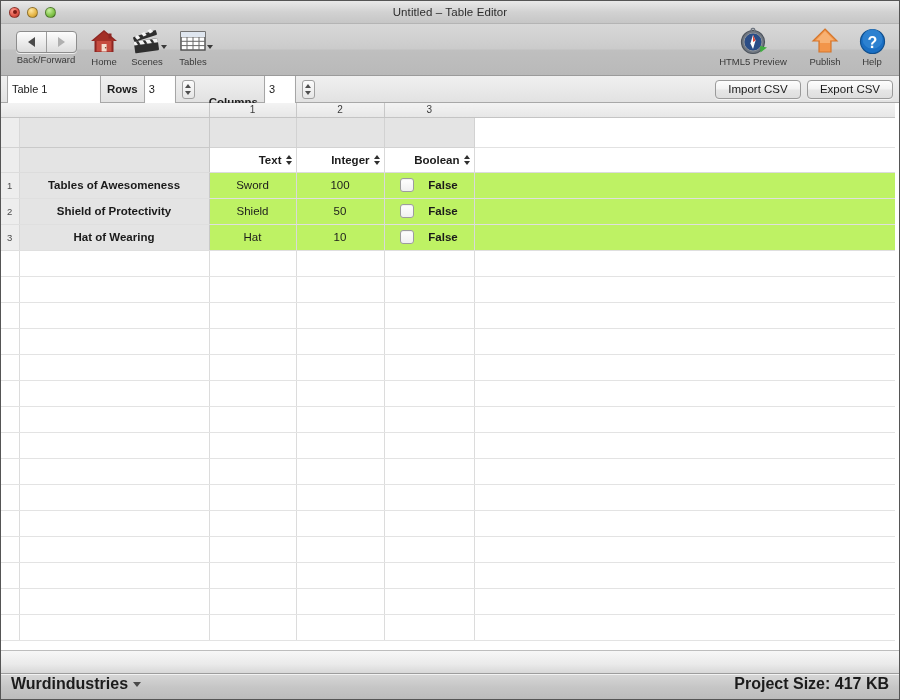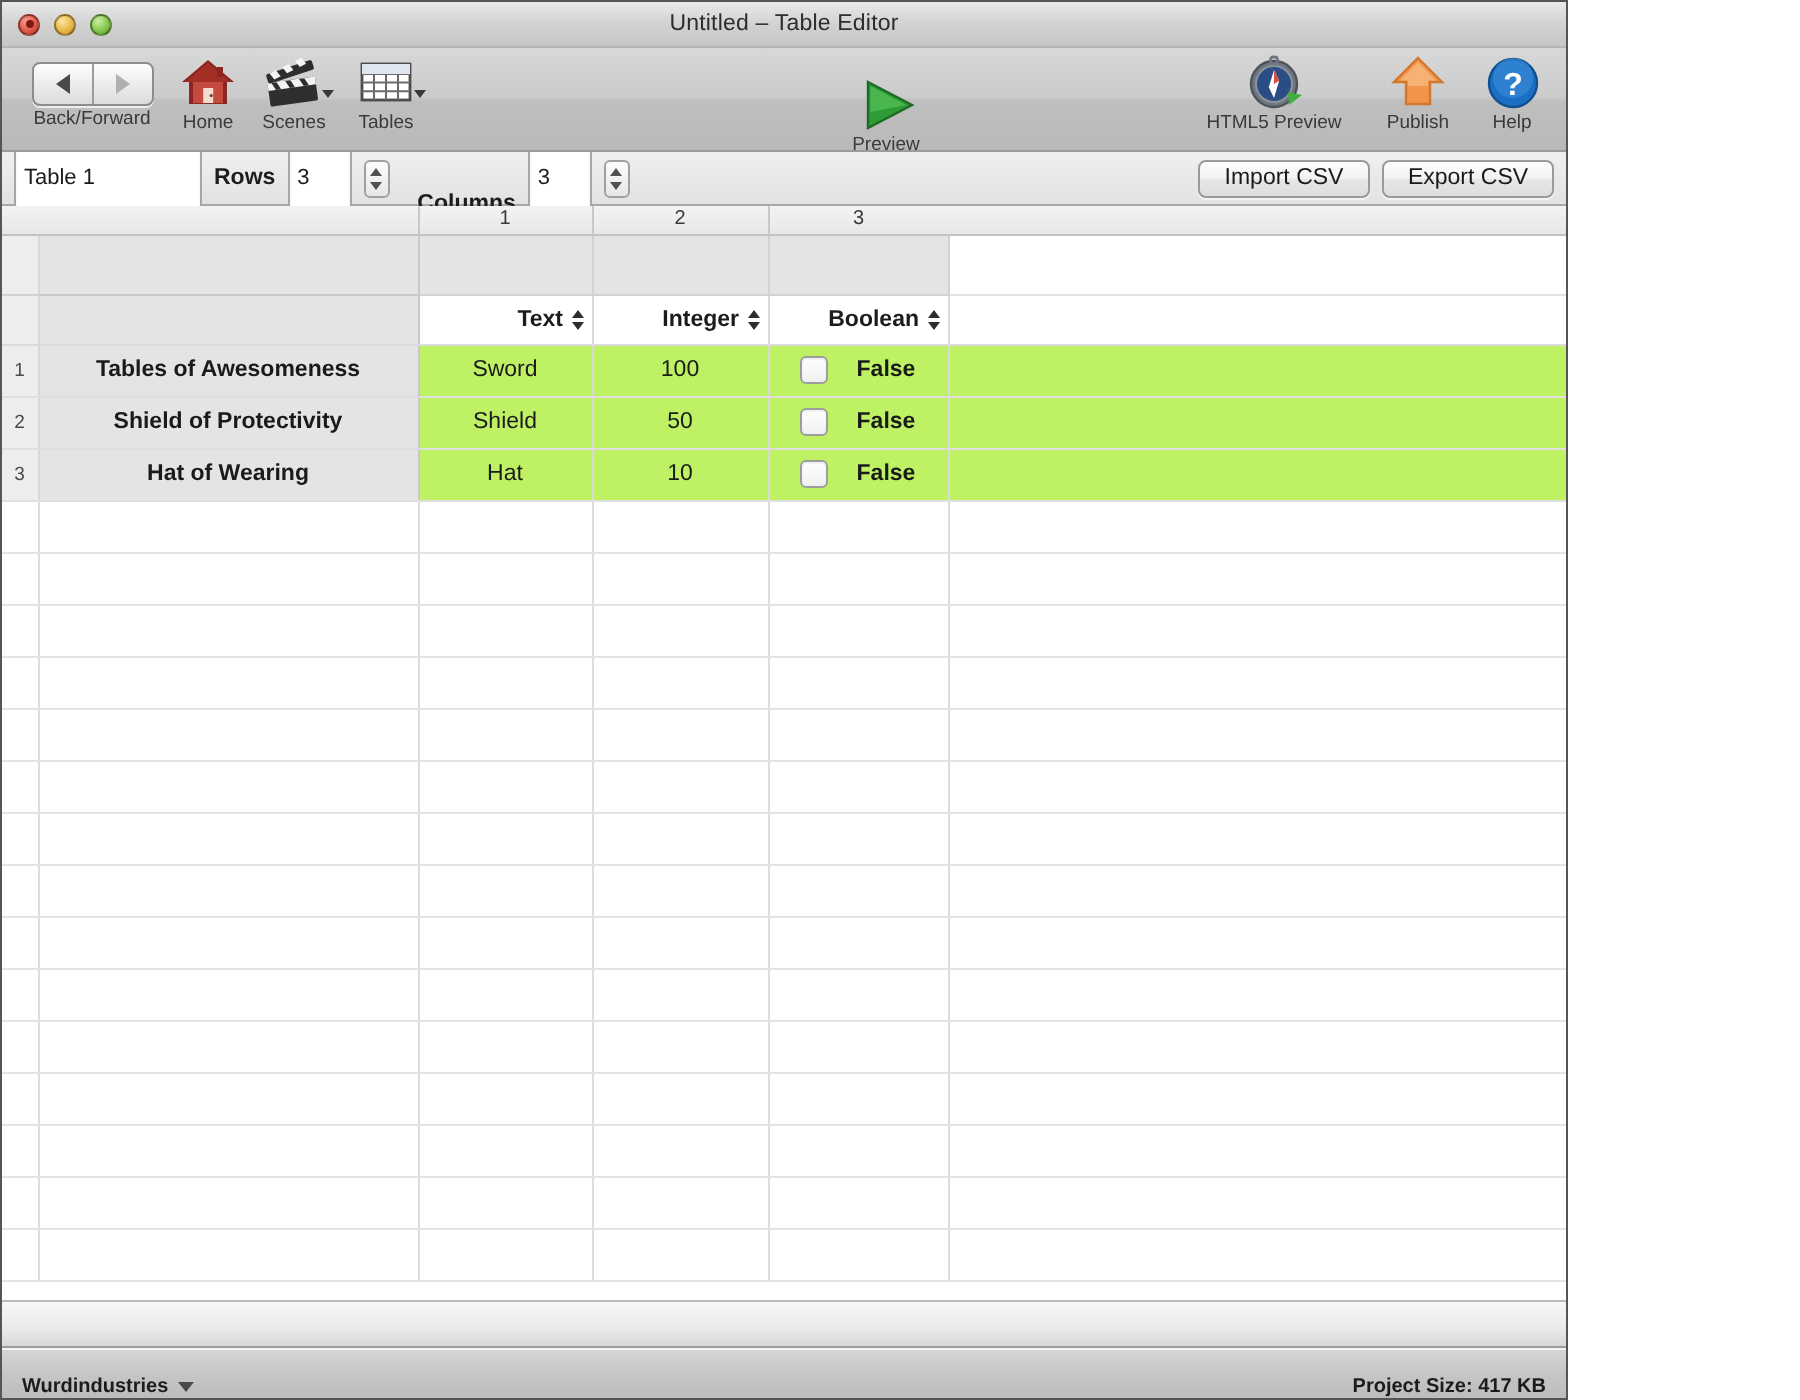--- a/index.html
+++ b/index.html
@@ -5,21 +5,21 @@
 <style>
   html, body {
     margin: 0; padding: 0;
     width: 900px; height: 700px;
     overflow: hidden;
     font-family: "Liberation Sans", sans-serif;
     -webkit-font-smoothing: antialiased;
   }
   #app {
     position: relative;
-    width: 784px; height: 700px;
+    width: 900px; height: 700px;
     background: #ffffff;
     border: 1px solid #555;
     box-sizing: border-box;
     display: flex;
     flex-direction: column;
   }
 
   
   .titlebar {
     position: relative;
@@ -317,24 +317,24 @@
   .gapbar {
     flex: 0 0 22px;
     background: linear-gradient(to bottom, #f7f7f7 0%, #eaeaea 60%, #d8d8d8 100%);
     border-bottom: 1px solid #9d9d9d;
   }
   .statusbar {
     flex: 0 0 25px;
     background: linear-gradient(to bottom, #d6d6d6 0%, #c6c6c6 50%, #bcbcbc 100%);
     border-top: 1px solid #f2f2f2;
     display: flex;
-    align-items: flex-end;
+    align-items: flex-start;
     padding: 0 10px;
     box-sizing: border-box;
-    font-size: 10px;
+    font-size: 16px;
     color: #1c1c1c;
   }
   .statusbar .org { font-weight: bold; display: flex; align-items: center; gap: 5px; }
   .statusbar .org .caret {
     width:0;height:0;border-left:4px solid transparent;border-right:4px solid transparent;border-top:5px solid #4a4a4a;
   }
   .statusbar .proj { margin-left: auto; font-weight: bold; }
 </style>
 </head>
 <body>
@@ -417,31 +417,20 @@
               <line x1="20" y1="3" x2="20" y2="21"></line>
             </g>
             <rect x="2" y="3" width="24" height="5" fill="#dfe6ef"></rect>
           </svg>
         </div>
         <div class="tb-label">Tables</div>
       </div>
       <div class="dropcaret" style="margin-left:-8px;margin-bottom:18px;"></div>
     </div>
 
-    <div class="tb-group" style="position:absolute;left:411px;top:11px;">
-      <div class="tb-item" style="width:62px;">
-        <div class="tb-icon">
-          <svg width="34" height="27" viewBox="0 0 34 27">
-            <polygon points="8,2 30,13.5 8,25" fill="#2e9c37" stroke="#1d6b24" stroke-width="1.2"></polygon>
-            <polygon points="9.2,4 27,13.5 9.2,17" fill="#56bf56" opacity=".75"></polygon>
-          </svg>
-        </div>
-        <div class="tb-label">Preview</div>
-      </div>
-    </div>
 
     <div class="spacer"></div>
 
     <div class="tb-group" style="margin-right:10px;gap:4px;">
 
       <div class="tb-item" style="width:84px;">
         <div class="tb-icon">
           <svg width="29" height="28" viewBox="0 0 29 28">
             <circle cx="14" cy="15" r="11.5" fill="#6f7680" stroke="#4c535c" stroke-width="1.2"></circle>
             <circle cx="14" cy="15" r="9" fill="#2b4d86"></circle>

